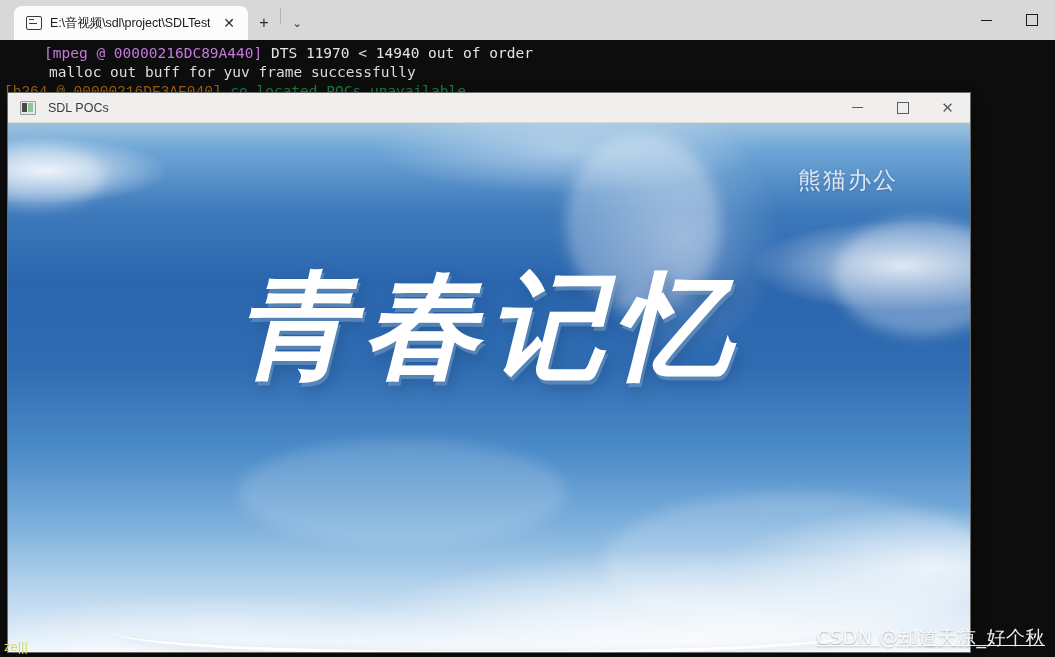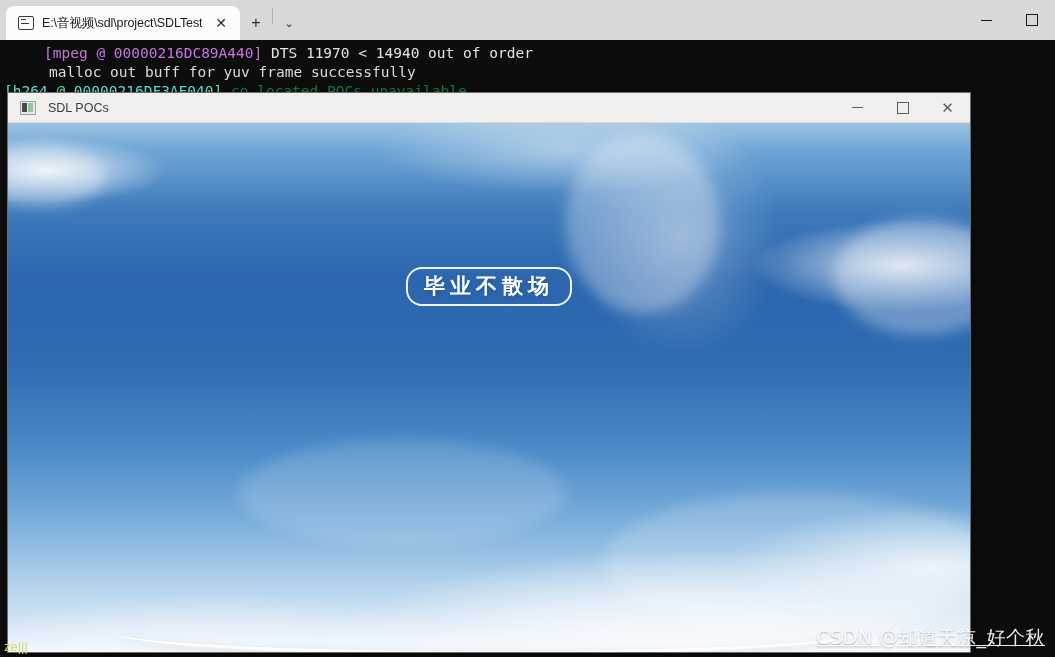--- a/index.html
+++ b/index.html
@@ -14,21 +14,21 @@
   #terminal-window {
     position: absolute; left: 0; top: 0;
     width: 1055px; height: 657px;
     background: #0d0d0d;
   }
 
   #terminal-titlebar {
     position: absolute; left: 0; top: 0;
     width: 1055px; height: 40px;
     background: #d8d8d8;
-    display: flex; align-items: flex-end;
+    display: flex; align-items: flex-end; padding-left: 8px;
   }
 
   #tabstrip {
     display: flex; align-items: flex-end;
     height: 40px; flex: 1 1 auto;
     padding-left: 6px;
   }
 
   .term-tab {
     display: flex; align-items: center;
@@ -107,21 +107,21 @@
     font-size: 14.5px;
     line-height: 19px;
     padding: 4px 0 0 4px;
     color: #cccccc;
     white-space: pre;
     overflow: hidden;
   }
   .c-magenta { color: #c678dd; margin-left: 40px; }
   .c-yellow  { color: #e5e5e5; }
   .c-white   { color: #dcdcdc; padding-left: 45px; }
-  .c-blue    { color: #5eead4; }
+  .c-blue    { color: #a16207; font-family: Liberation Mono, monospace; }
   .c-red     { color: #15803d; }
   .console-line { display: block; }
 
   #console-bottom {
     position: absolute; left: 4px; bottom: 1px;
     font-family: Liberation Sans, sans-serif;
     font-size: 13px;
     color: #d8d86a;
     white-space: pre;
     overflow: hidden;
@@ -324,22 +324,23 @@
 
   <div id="sdl-video">
     <div id="sky"></div>
 
     <div class="wisp" style="left:58%;top:2%;width:16%;height:34%;"></div>
     <div class="wisp" style="left:86%;top:18%;width:18%;height:22%;"></div>
     <div class="wisp" style="left:-4%;top:4%;width:14%;height:12%;"></div>
     <div class="wisp" style="left:24%;top:60%;width:34%;height:20%;opacity:.5;"></div>
     <div class="wisp" style="left:62%;top:70%;width:40%;height:26%;opacity:.6;"></div>
 
+    <div id="video-watermark">熊猫办公</div>
 
     <div id="title-block">
-      <div id="sub-title">毕业不散场</div>
+      <div id="main-title">青春记忆</div>
     </div>
 
     <div id="swoosh"></div>
   </div>
 </div>
 
 <div id="csdn-watermark">CSDN @却道天凉_好个秋</div>
 
 </body></html>

